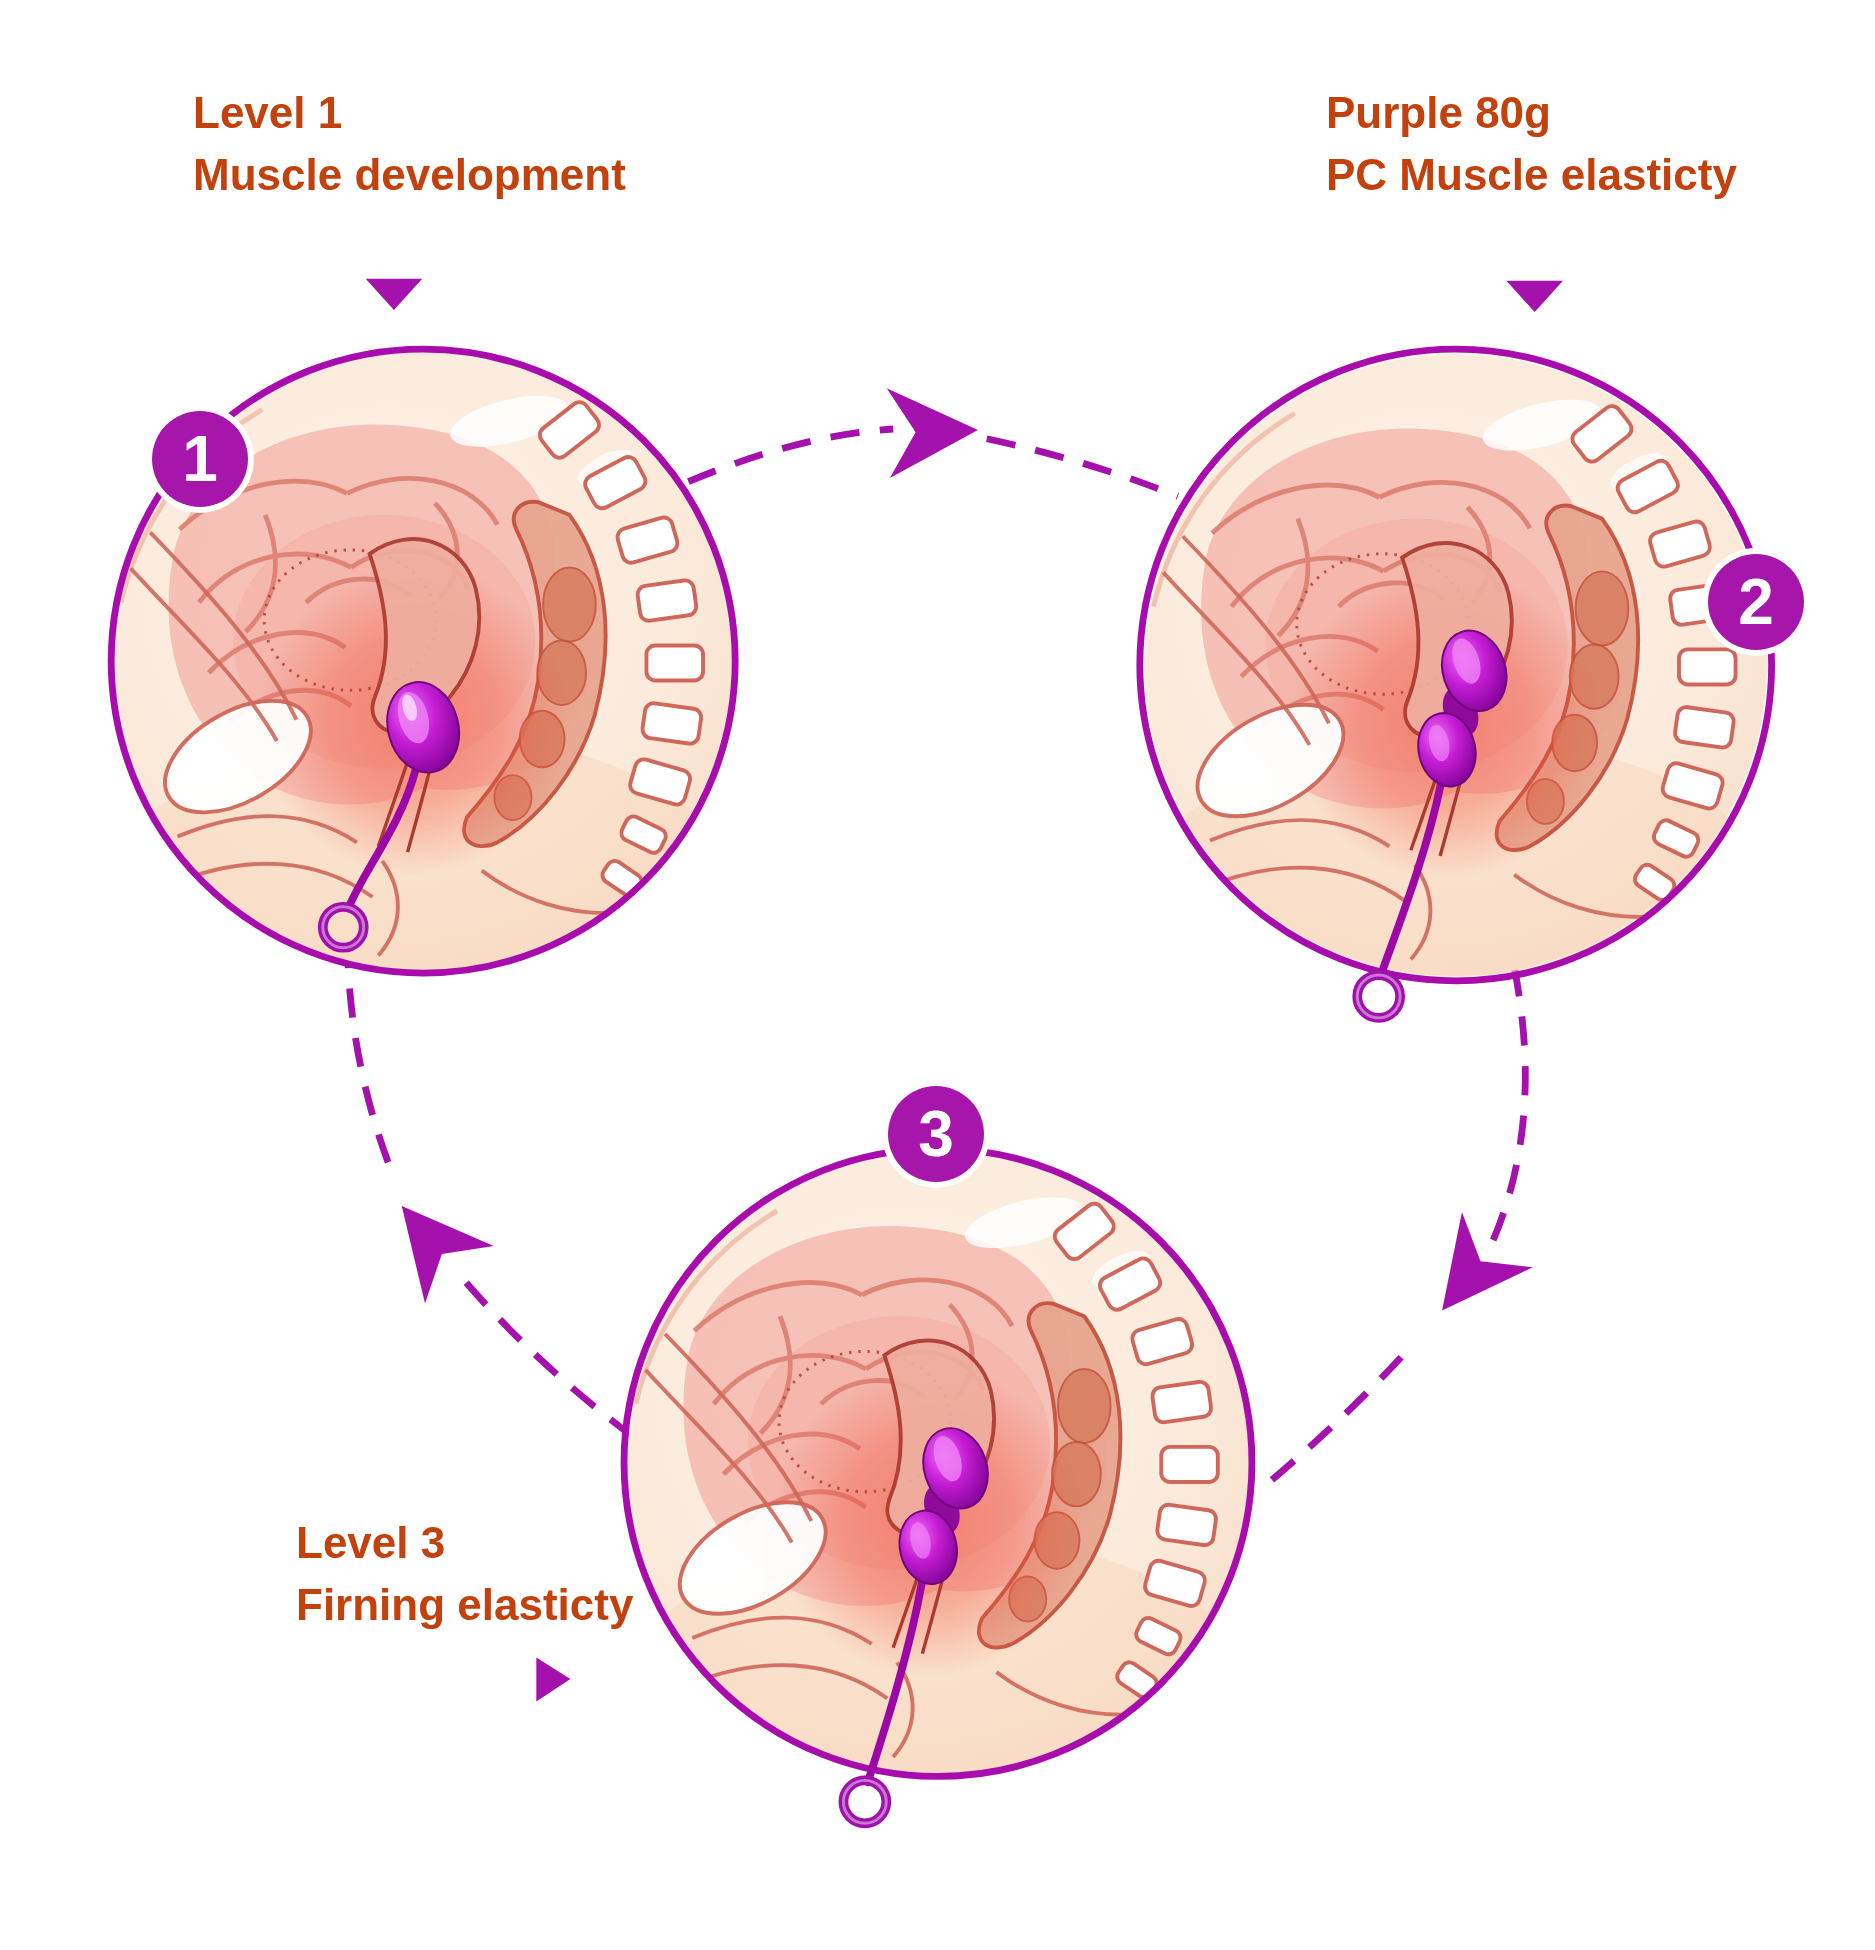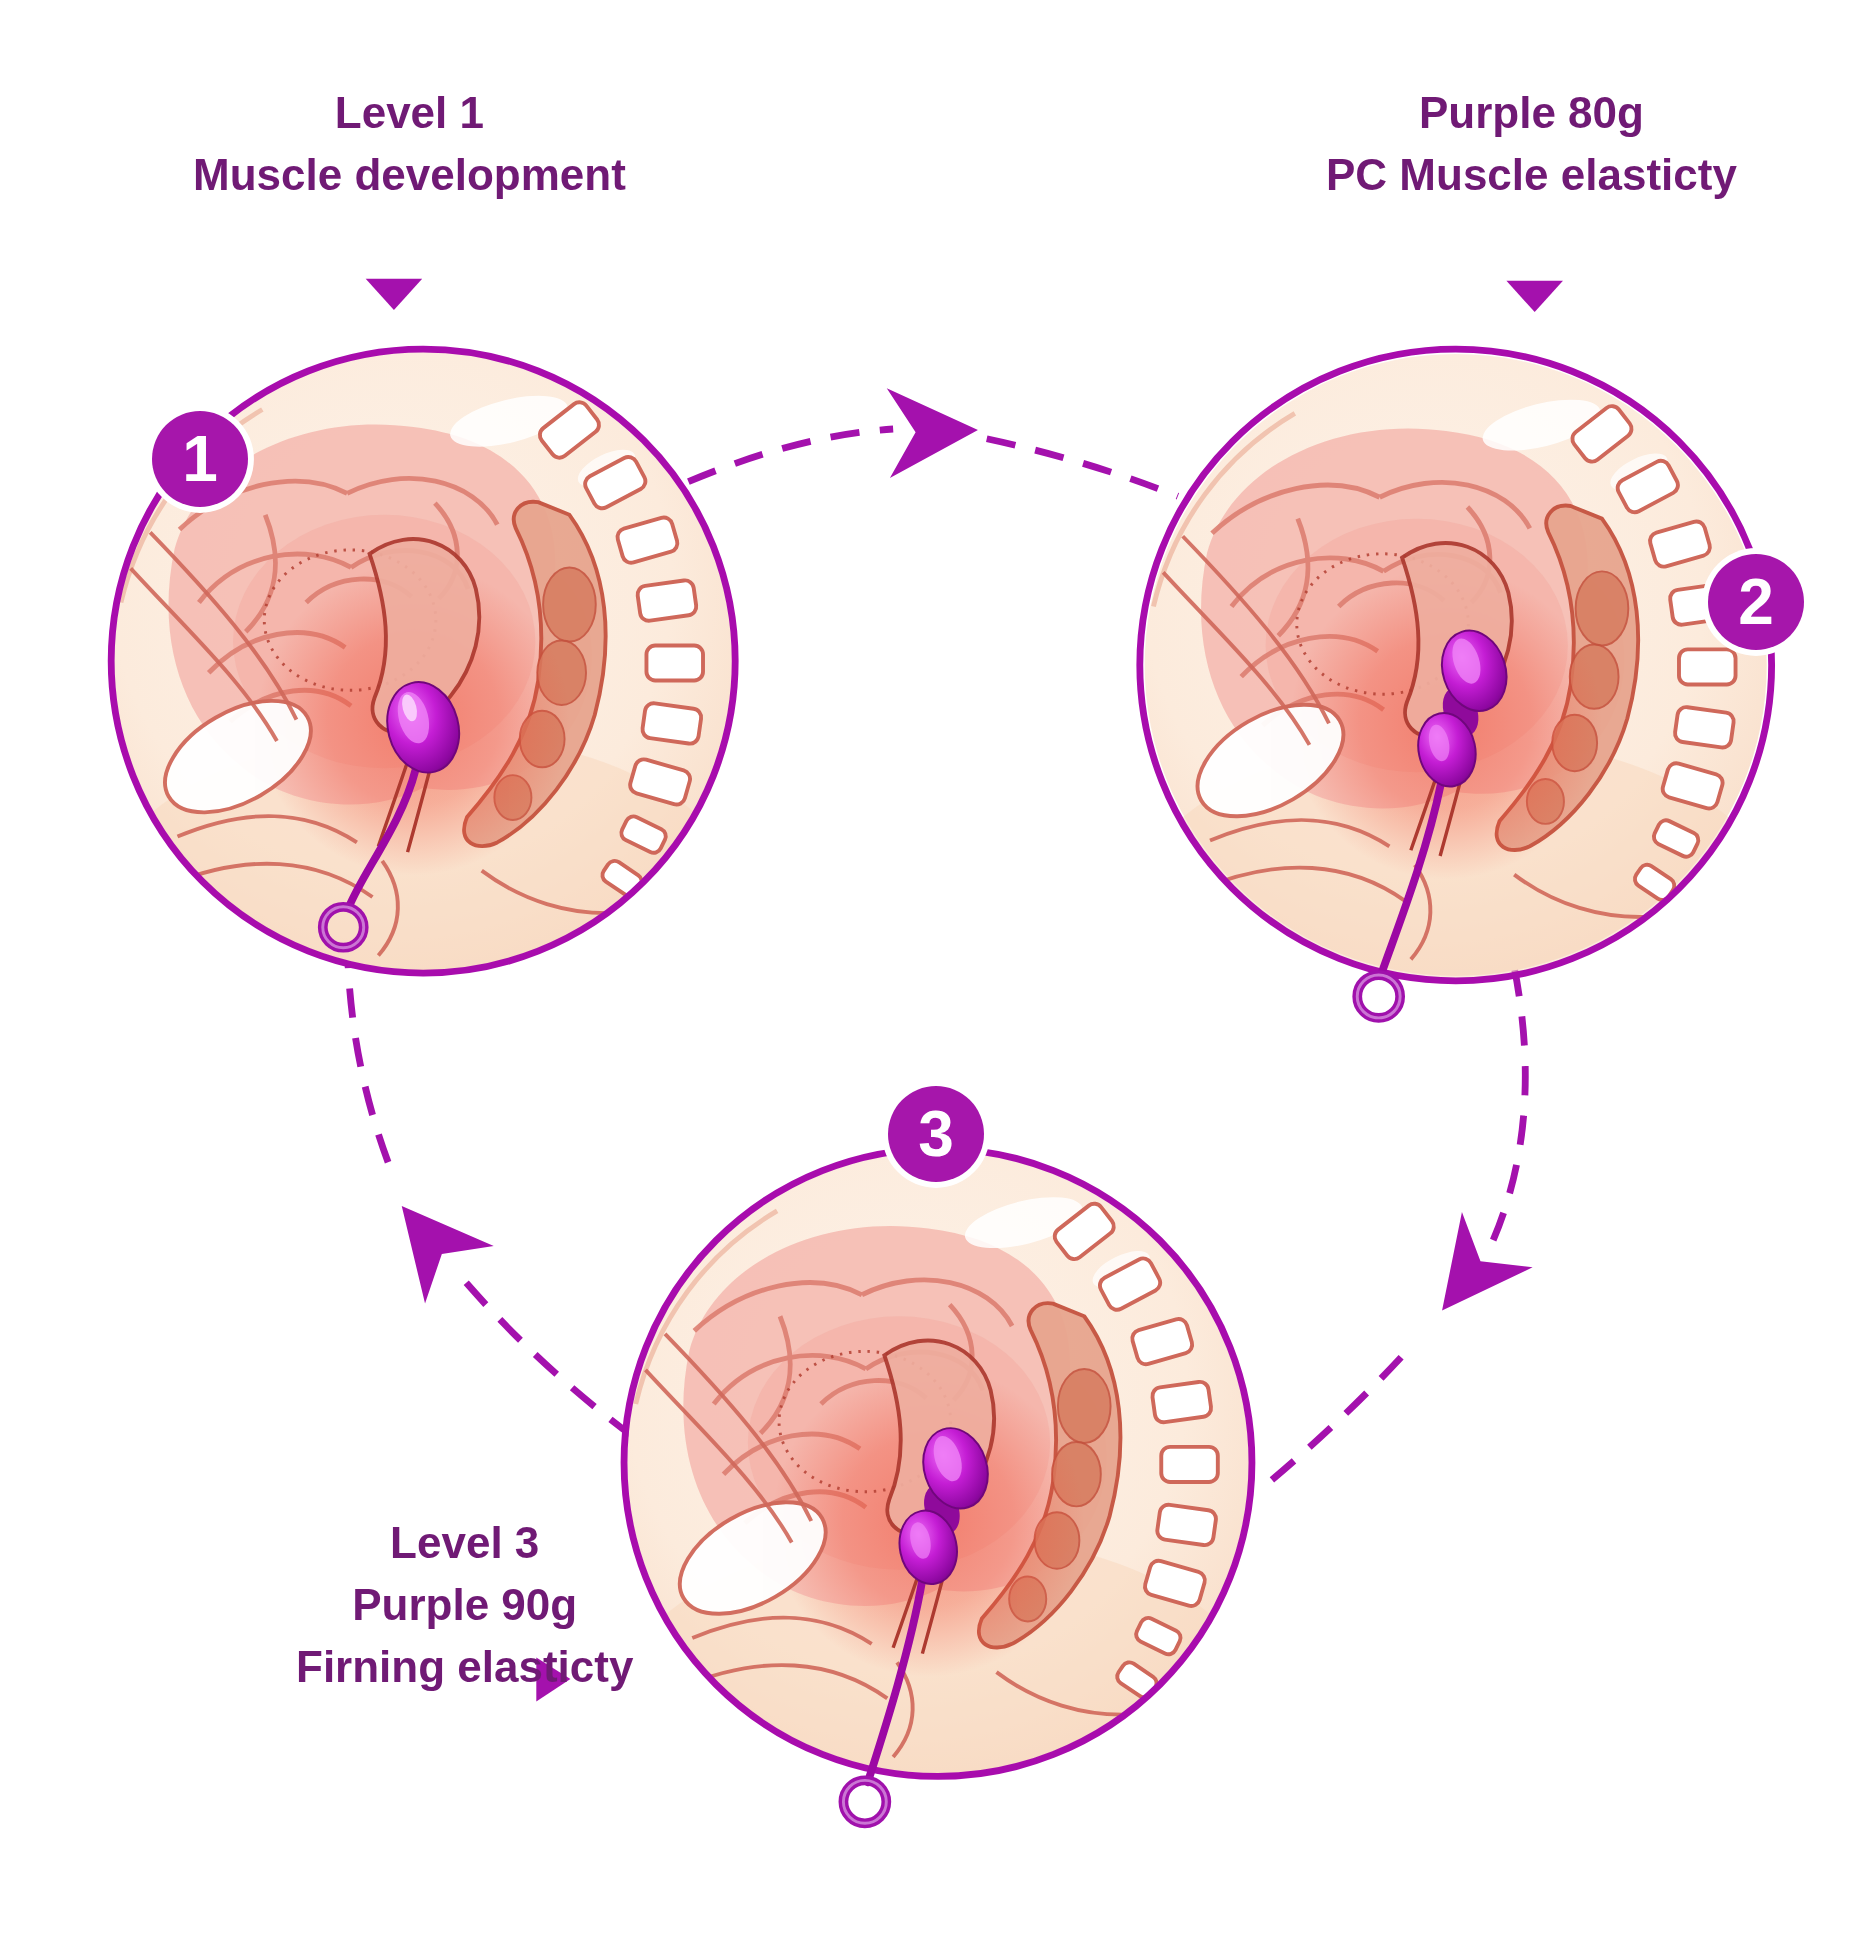--- a/index.html
+++ b/index.html
@@ -2,22 +2,22 @@
 <html><head>
 <meta charset="utf-8">
 <style>
   html,body{margin:0;padding:0;background:#ffffff;}
   .canvas{
     position:relative;width:1875px;height:1950px;background:#ffffff;overflow:hidden;
     font-family:"Liberation Sans","DejaVu Sans",sans-serif;
   }
   .scene{position:absolute;left:0;top:0;}
   .label{
-    position:absolute;color:#701a75;font-size:44px;font-weight:600;
-    line-height:62px;white-space:nowrap;letter-spacing:0px;text-align:center;
+    position:absolute;color:#c2410c;font-size:44px;font-weight:600;
+    line-height:62px;white-space:nowrap;letter-spacing:0px;
   }
   .badge{
     position:absolute;width:96px;height:96px;border-radius:50%;
     background:#a616ab;box-shadow:0 0 0 5.9px #ffffff;
     color:#ffffff;font-size:64px;font-weight:700;
     display:flex;align-items:center;justify-content:center;
     line-height:1;
   }
 </style>
 </head>
@@ -193,21 +193,20 @@
     <div>Muscle development</div>
   </div>
 
   <div class="label" style="left:1326px;top:82px">
     <div>Purple 80g</div>
     <div>PC Muscle elasticty</div>
   </div>
 
   <div class="label" style="left:296px;top:1512px">
     <div>Level 3</div>
-    <div>Purple 90g</div>
     <div>Firning elasticty</div>
   </div>
 
   <div class="badge" style="left:152px;top:411px">1</div>
   <div class="badge" style="left:1708px;top:554px">2</div>
   <div class="badge" style="left:888px;top:1086px">3</div>
 
 </div>
 
 

